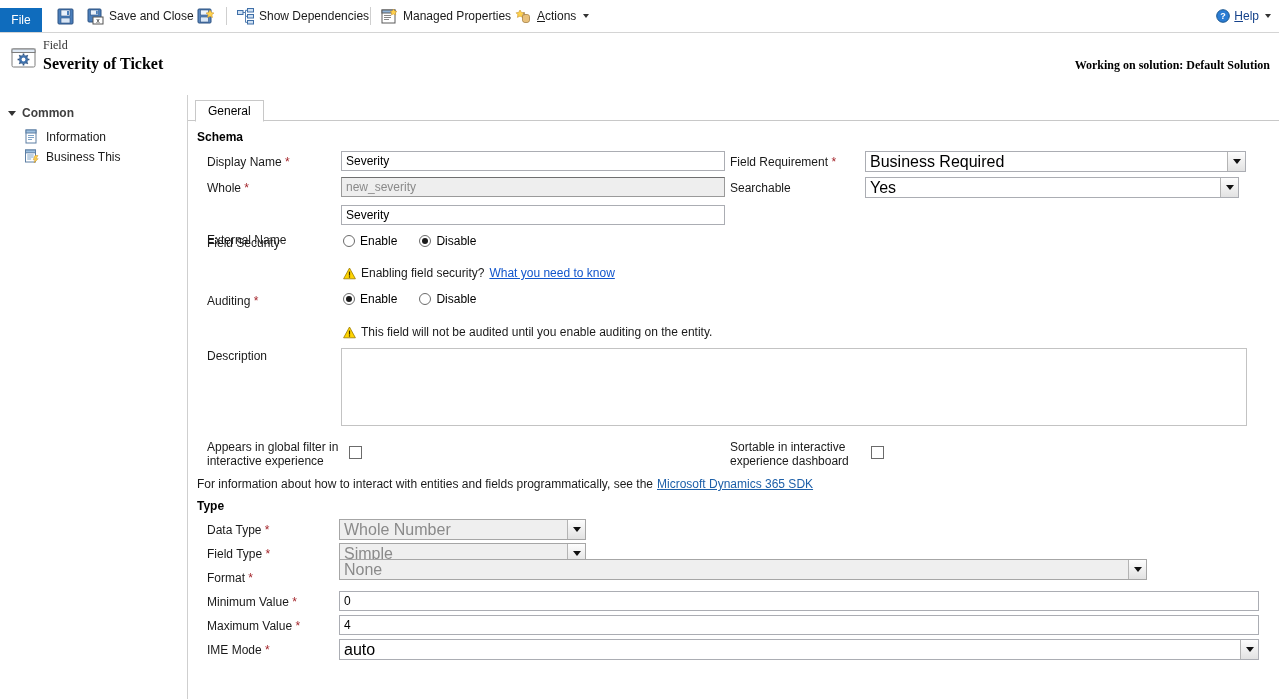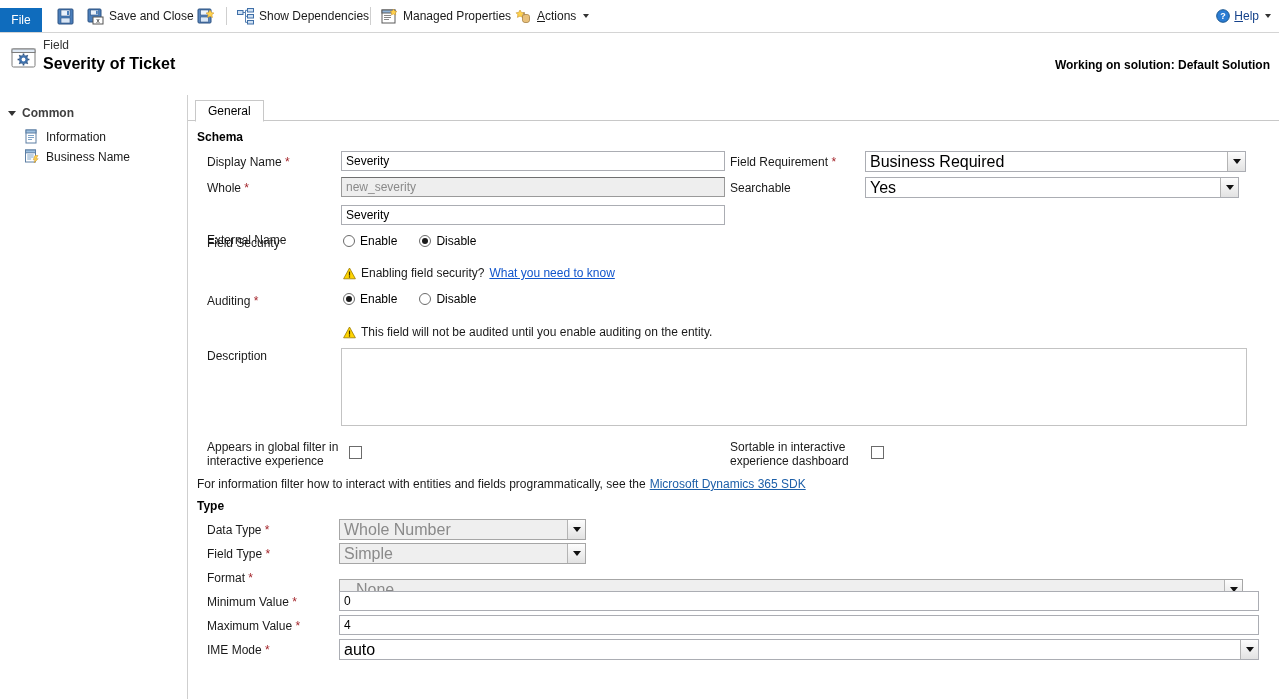--- a/index.html
+++ b/index.html
@@ -49,20 +49,21 @@
   .caret-dn {
     width: 0; height: 0; border-left: 3.5px solid transparent;
     border-right: 3.5px solid transparent; border-top: 4px solid #333;
     display: inline-block; margin-left: 2px;
   }
 
   
   .hdr {
     position: absolute; left: 0; top: 33px; width: 1279px; height: 62px;
     background: #ffffff;
+    font-family: Liberation Serif, serif;
   }
   .hdr-icon { position: absolute; left: 10px; top: 13px; }
   .hdr-kicker {
     position: absolute; left: 43px; top: 60px; font-size: 12px; color: #333;
   }
   .hdr-title {
     position: absolute; left: 43px; top: 77px;
     font-size: 16px; font-weight: bold; color: #000;
   }
   .solution-note {
@@ -323,21 +324,21 @@
 
     <div class="nav-item" style="top:54px;">
       <span class="ico">
         <svg width="15" height="15" viewBox="0 0 15 15">
           <rect x="1.5" y="1" width="10" height="12" fill="#ffffff" stroke="#5c7ea3"></rect>
           <rect x="1.5" y="1" width="10" height="2.8" fill="#9dc0e0" stroke="#5c7ea3"></rect>
           <path d="M3.2 6 h6.5 M3.2 8 h6.5 M3.2 10 h4" stroke="#7fa3c6" stroke-width="1"></path>
           <path d="M11 6.5 l3 0 -2 3.2 2.2 0 -4.2 4.3 1-3.2 -1.8 0z" fill="#ffd24d" stroke="#c8922a" stroke-width="0.5"></path>
         </svg>
       </span>
-      <span>Business Name</span>
+      <span>Business This</span>
     </div>
   </div>
 
   <div class="content">
 
     <div class="tabstrip">
       <div class="tab-general">
         <span>General</span>
       </div>
     </div>
@@ -441,21 +442,21 @@
     </div>
     <span class="chk" style="left:161px; top:351px;"></span>
 
     <div class="lbl" style="left:542px; top:345px; line-height:14px; white-space:normal; width:150px;">
       <span>Sortable in interactive</span><br>
       <span>experience dashboard</span>
     </div>
     <span class="chk" style="left:683px; top:351px;"></span>
 
     <div class="note" style="left:9px; top:382px; gap:4px;">
-      <span>For information filter how to interact with entities and fields programmatically, see the</span>
+      <span>For information about how to interact with entities and fields programmatically, see the</span>
       <span class="lnk2">Microsoft Dynamics 365 SDK</span>
     </div>
 
     <div class="section-hd" style="left:9px; top:404px;">Type</div>
 
     <div class="lbl" style="left:19px; top:428px;">
       <span>Data Type</span><span class="req"> *</span>
     </div>
     <div class="combo dis" style="left:151px; top:424px; width:247px;">
       <span class="cval">Whole Number</span>
@@ -470,21 +471,21 @@
     <div class="combo dis" style="left:151px; top:448px; width:247px;">
       <span class="cval">Simple</span>
       <span class="cbtn">
         <span class="arw"></span>
       </span>
     </div>
 
     <div class="lbl" style="left:19px; top:476px;">
       <span>Format</span><span class="req"> *</span>
     </div>
-    <div class="combo dis" style="left:151px; top:484px; width:904px;padding-left:12px;">
+    <div class="combo dis" style="left:151px; top:464px; width:808px;">
       <span class="cval">None</span>
       <span class="cbtn">
         <span class="arw"></span>
       </span>
     </div>
 
     <div class="lbl" style="left:19px; top:500px;">
       <span>Minimum Value</span><span class="req"> *</span>
     </div>
     <input class="tx" style="left: 151px; top: 496px; width: 920px;" type="text" value="0">

